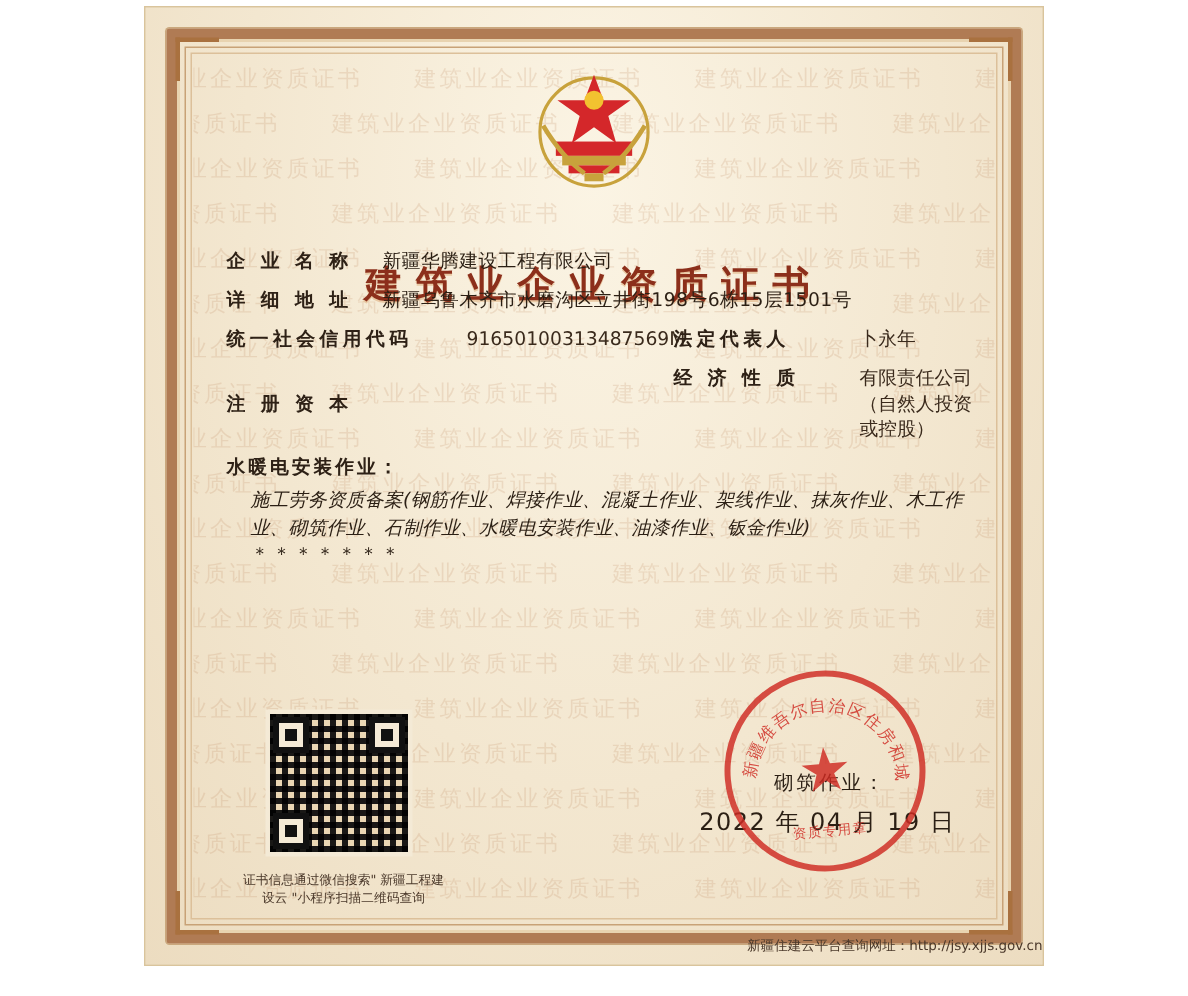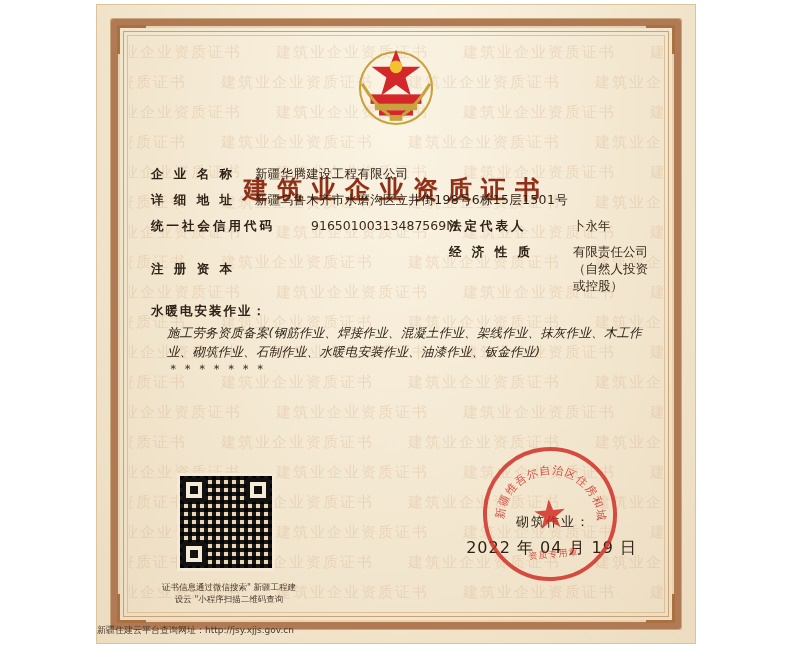--- a/index.html
+++ b/index.html
@@ -208,21 +208,21 @@
     position:absolute;
     left:0;right:0;bottom:16px;
     text-align:center;
     font-size:9px;
     color:#cf2a22;
     letter-spacing:1px;
   }
   .footer-url{
     position:absolute;
     left:0;right:0;bottom:6px;
-    text-align:left;
+    text-align:right;
     font-size:9px;
     color:#4a382a;
   }
 </style>
 </head>
 <body>
 
 <div class="page">
   <div class="cert">
 

